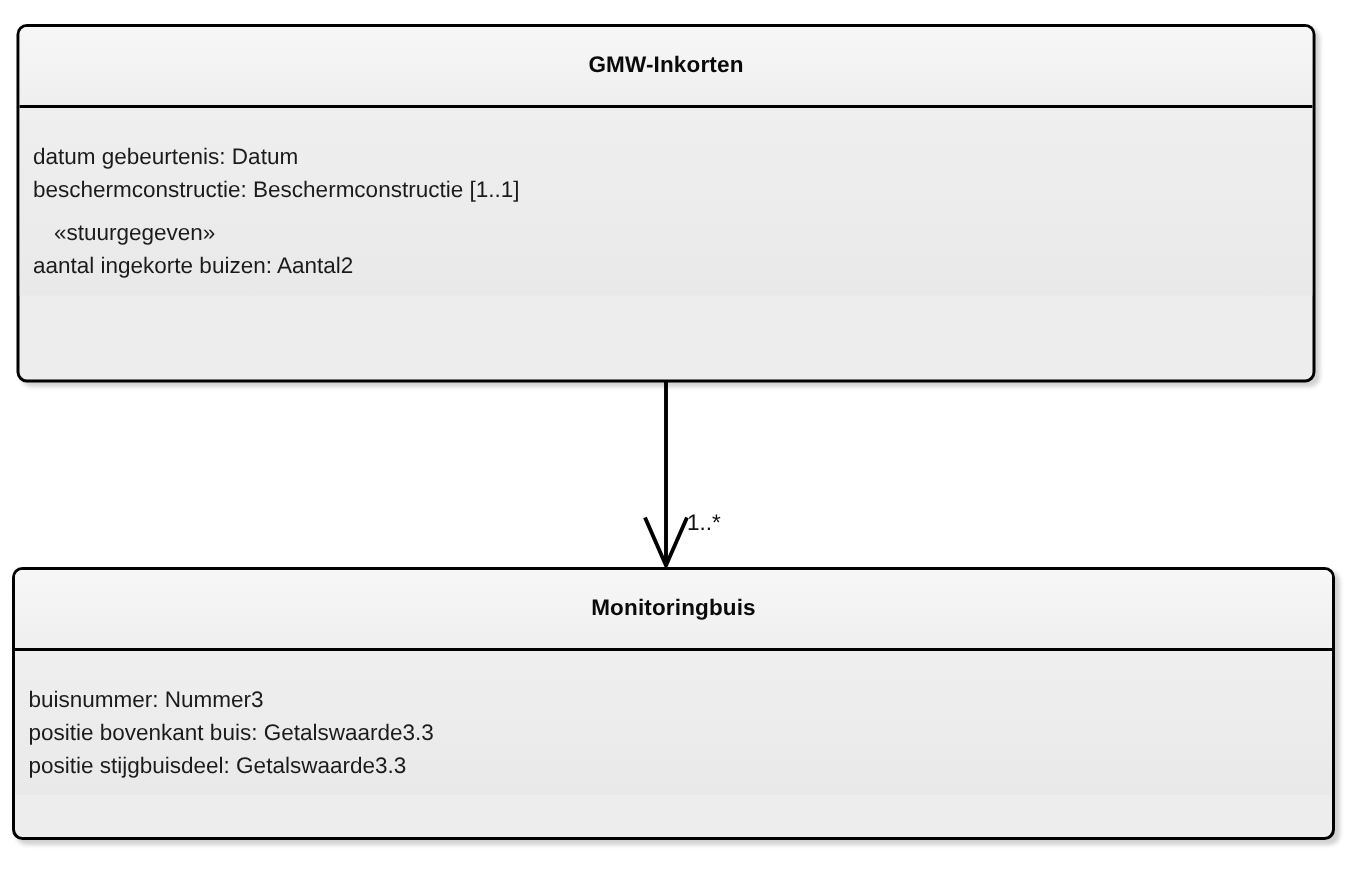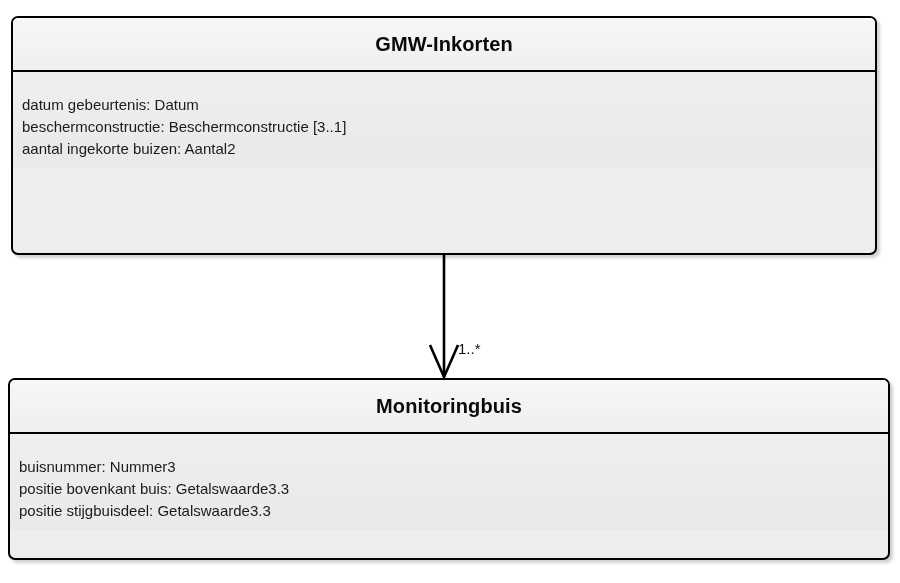--- a/index.html
+++ b/index.html
@@ -37,21 +37,21 @@
     box-sizing: border-box;
     width: 100%;
     background: linear-gradient(to bottom, #f7f7f7 0%, #efefef 100%);
     border-bottom: 2px solid #000000;
     display: flex;
     align-items: center;
     justify-content: center;
   }
 
   .uml-title {
-    font-size: 20px;
+    font-size: 15px;
     font-weight: bold;
     color: #0a0a0a;
     letter-spacing: 0.1px;
     text-align: center;
     line-height: 1.1;
   }
 
   .uml-body {
     box-sizing: border-box;
     background: linear-gradient(to bottom, #efefef 0%, #e9e9e9 100%);
@@ -92,21 +92,22 @@
 <body>
 
 <div id="diagram-canvas">
 
   <div class="uml-class" id="class-gmw-inkorten" style="left:11px; top:16px; width:866px; height:239px;">
     <div class="uml-header" style="height:54px;">
       <span class="uml-title">GMW-Inkorten</span>
     </div>
     <div class="uml-body">
       <div class="uml-attr">datum gebeurtenis: Datum</div>
-      <div class="uml-attr">beschermconstructie: Beschermconstructie [3..1]</div>
+      <div class="uml-attr">beschermconstructie: Beschermconstructie [1..1]</div>
+      <div class="uml-attr stereotype">«stuurgegeven»</div>
       <div class="uml-attr">aantal ingekorte buizen: Aantal2</div>
     </div>
   </div>
 
   <svg id="connector-layer" viewBox="0 0 900 583" xmlns="http://www.w3.org/2000/svg">
 
     <line x1="444" y1="254" x2="444" y2="377" stroke="#000000" stroke-width="2.6"></line>
 
     <polyline points="430,345 444,377 458,345" fill="none" stroke="#000000" stroke-width="2.6" stroke-linecap="butt" stroke-linejoin="miter"></polyline>
   </svg>

